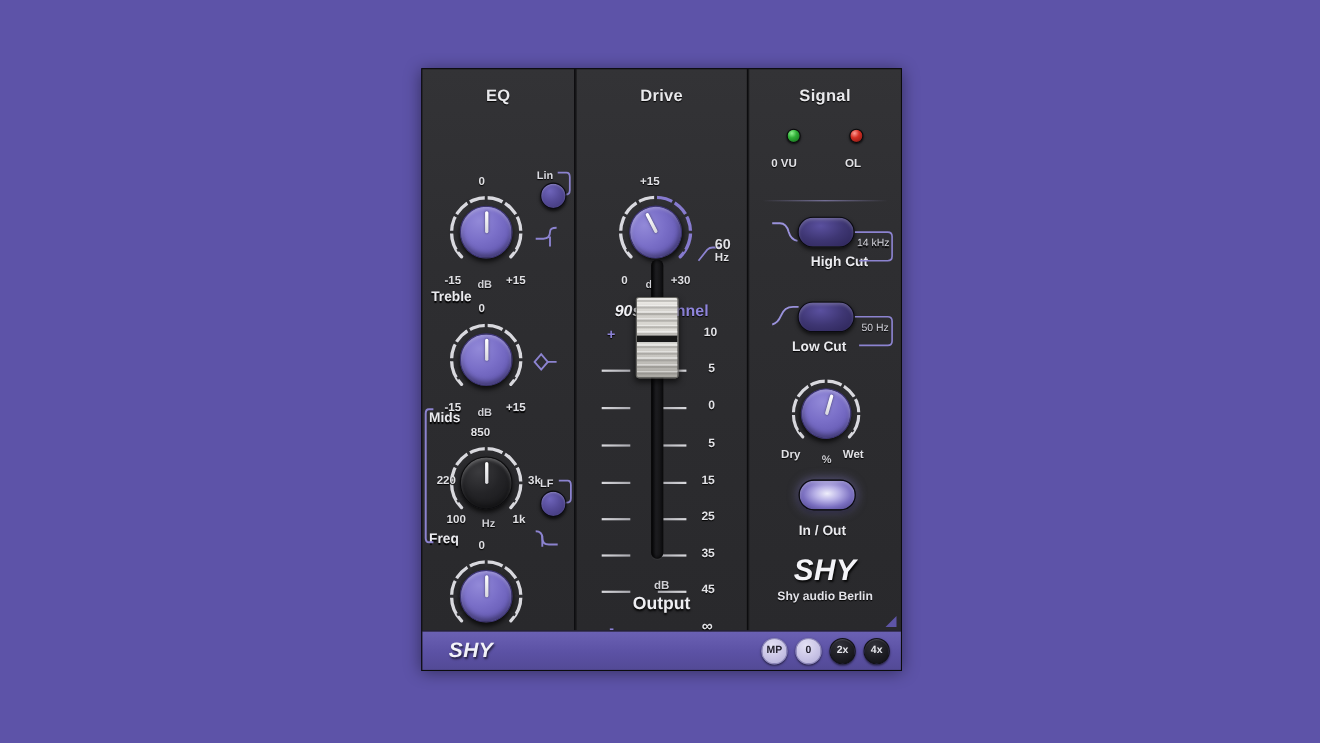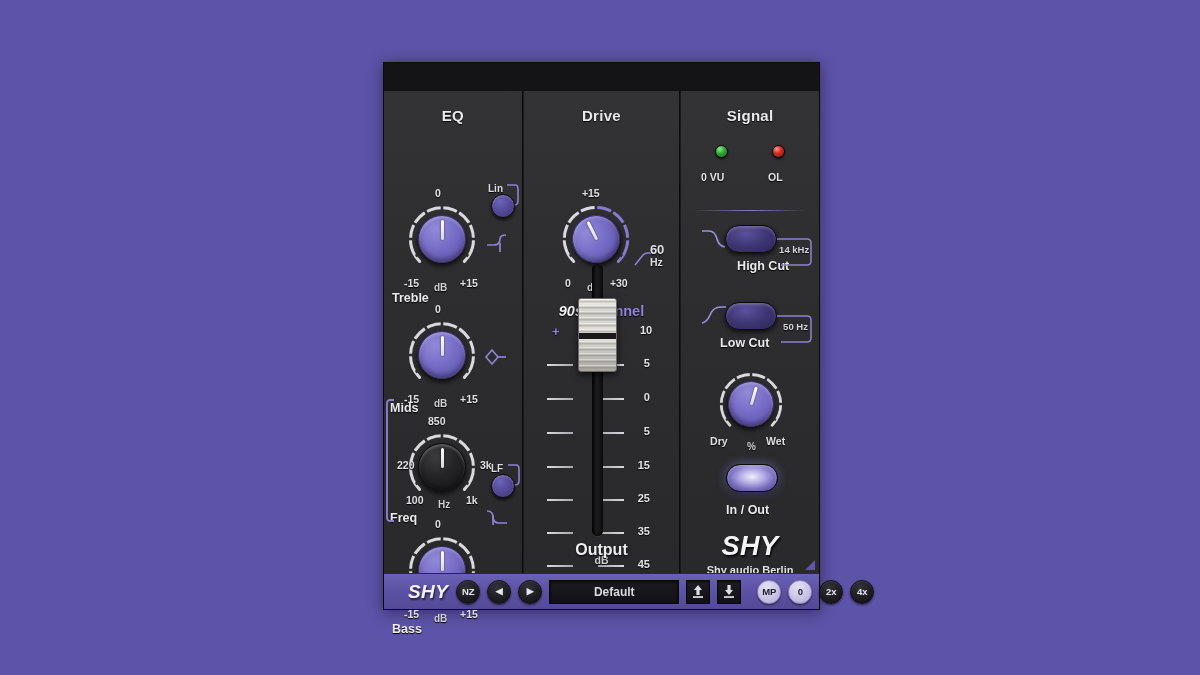--- a/index.html
+++ b/index.html
@@ -12,21 +12,21 @@
 
   
   #plugin{
     position:absolute; left:383px; top:62px;
     width:437px; height:548px;
     background:#141316;
     border:1px solid #0b0b0d;
     display:flex; flex-direction:column;
     box-shadow:0 2px 14px rgba(0,0,0,.45);
   }
-  #panels{ flex:1; display:flex; position:relative;margin-top:28px; }
+  #panels{ flex:1; display:flex; position:relative; }
 
   .panel{
     position:relative;
     background:linear-gradient(180deg,#333336 0%,#2e2e31 35%,#29292c 100%);
     border-left:1px solid #19191b;
     border-right:1px solid #0c0c0e;
   }
   .panel.eq    { width:144px; border-left:none;}
   .panel.drive { width:163px; }
   .panel.signal{ width:144px; border-right:none;}
@@ -108,21 +108,21 @@
   }
   .pill.lit{
     background:radial-gradient(ellipse at 50% 45%, #efeefb 0%, #b7b0e6 32%, #7a6fc0 62%, #463c80 100%);
     box-shadow:0 0 10px rgba(150,140,230,.55), 0 2px 4px rgba(0,0,0,.7), inset 0 2px 3px rgba(255,255,255,.3);
   }
   .pill-name{
     position:absolute; font-size:12.5px; font-weight:bold; color:#eaeaee;
     text-shadow:0 1px 1px #000; white-space:nowrap;
   }
   .cut-val{
-    position:absolute; font-size:9.5px; font-weight:bold; color:#d5d5dd;
+    position:absolute; font-size:9.5px; font-weight:normal; color:#d5d5dd;
     text-shadow:0 1px 1px #000; white-space:nowrap;
   }
 
   
   .led{
     position:absolute; width:13px; height:13px; border-radius:50%;
     border:1.5px solid #0a0a0c;
     box-shadow:0 1px 2px rgba(0,0,0,.8);
   }
   .led.green{ background:radial-gradient(circle at 35% 28%, #8ef08e 0%, #2fae36 40%, #13661a 100%); }
@@ -563,42 +563,20 @@
         <div class="big">SHY</div>
         <div class="sub">Shy audio Berlin</div>
       </div>
       <div id="resize-grip"></div>
     </div>
   </div>
 
   <div id="bottombar">
     <div id="bar-logo">SHY</div>
 
-    <div id="group-mid">
-      <div class="round-btn">NZ</div>
-      <div class="round-btn">
-        <span class="arrow">◀</span>
-      </div>
-      <div class="round-btn">
-        <span class="arrow">▶</span>
-      </div>
-      <div id="preset-field">Default</div>
-      <div class="sq-btn">
-        <svg width="14" height="15" viewBox="0 0 14 15">
-          <path d="M7 1 L11 6 H8.6 V11 H5.4 V6 H3 Z" fill="#dedee6"></path>
-          <rect x="2" y="12.2" width="10" height="1.7" fill="#dedee6"></rect>
-        </svg>
-      </div>
-      <div class="sq-btn">
-        <svg width="14" height="15" viewBox="0 0 14 15">
-          <path d="M7 11 L11 6 H8.6 V1 H5.4 V6 H3 Z" fill="#dedee6"></path>
-          <rect x="2" y="12.2" width="10" height="1.7" fill="#dedee6"></rect>
-        </svg>
-      </div>
-    </div>
 
     <div id="group-right">
       <div class="round-btn light">MP</div>
       <div class="round-btn light">0</div>
       <div class="round-btn">2x</div>
       <div class="round-btn">4x</div>
     </div>
   </div>
 </div>
 

